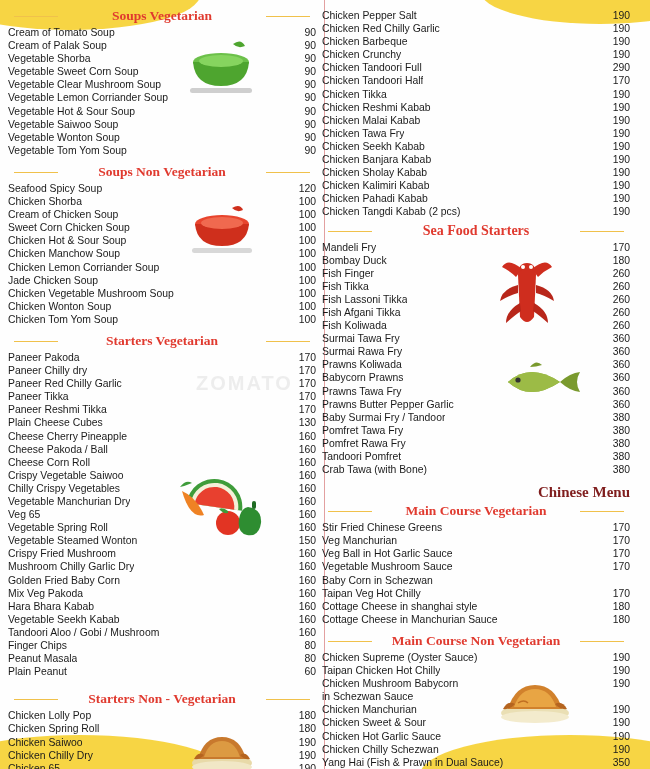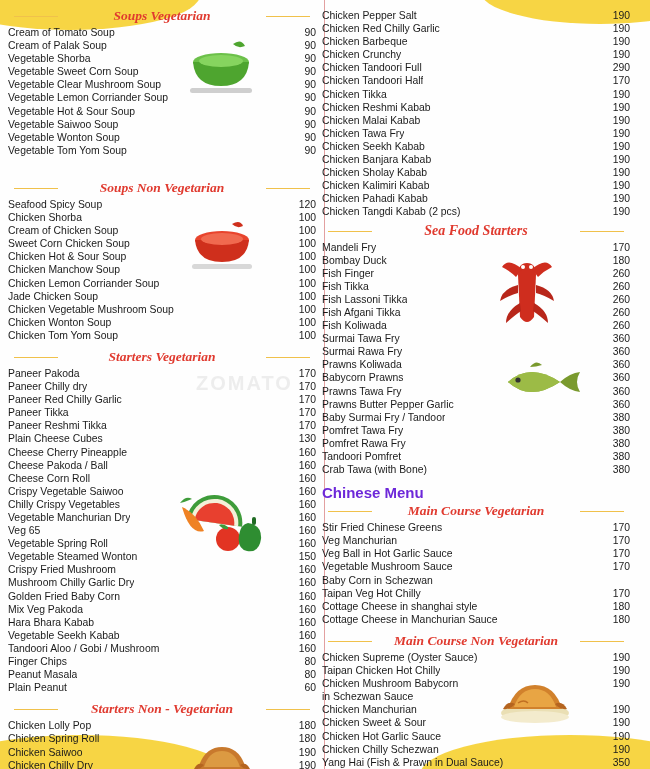--- a/index.html
+++ b/index.html
@@ -40,21 +40,20 @@
   .col {
     position:absolute; top:0; width:324px; height:769px;
     padding: 4px 8px 0 8px;
   }
   .col-left { left:0; }
   .col-right { left:314px; }
 
   .sec-title {
     text-align:center;
     color:#e03a2f;
-    font-style:italic;
     font-weight:bold;
     font-size:13.5px;
     font-family:"Liberation Serif", serif;
     margin: 4px 0 2px 0;
     position:relative;
   }
   .sec-title .rule-l, .sec-title .rule-r {
     position:absolute; top:50%; height:1px; background:#f0c14b; width:44px;
   }
   .sec-title .rule-l { left:6px; }
@@ -72,22 +71,22 @@
   
   .ill { position:absolute; pointer-events:none; }
 
   .wm {
     position:absolute; left:196px; top:372px;
     font-size:20px; font-weight:bold; color:#ededed;
     letter-spacing:2px; transform:rotate(0deg);
     font-family:"Liberation Sans", sans-serif;
   }
   .chinese-head {
-    text-align:left; color:#6d28d9; font-weight:bold; font-size:15px;
-    font-family:Liberation Sans, sans-serif; margin:8px 0 0 0;
+    text-align:right; color:#7f1d1d; font-weight:bold; font-size:15px;
+    font-family:Liberation Serif, serif; margin:8px 0 0 0;
   }
 </style>
 </head>
 <body>
 
 <div class="page">
   <div class="curve-top-left"></div>
   <div class="curve-top-right"></div>
   <div class="curve-bot-left"></div>
   <div class="curve-bot-right"></div>
@@ -141,21 +140,21 @@
       <div class="row">
           <span class="nm">Vegetable Wonton Soup</span>
           <span class="pr">90</span>
         </div>
       <div class="row">
           <span class="nm">Vegetable Tom Yom Soup</span>
           <span class="pr">90</span>
         </div>
     </div>
 
-    <div class="sec-title" style="margin-top:23px;">
+    <div class="sec-title" style="margin-top:7px;">
       <span class="rule-l"></span><span>Soups Non Vegetarian</span><span class="rule-r"></span>
     </div>
     <div class="items">
       <svg class="ill" style="left:180px; top:18px;" width="68" height="58" viewBox="0 0 68 58">
         <ellipse cx="34" cy="24" rx="27" ry="9" fill="#e8442d"></ellipse>
         <path d="M7 24 q2 22 27 22 q25 0 27 -22 z" fill="#cf2f1c"></path>
         <ellipse cx="34" cy="23" rx="21" ry="6" fill="#f0694f"></ellipse>
         <path d="M44 8 q8 -5 11 2 q-6 3 -11 -2z" fill="#cf2f1c"></path>
         <rect x="4" y="48" width="60" height="5" rx="2.5" fill="#d8d8d8"></rect>
       </svg>
@@ -319,21 +318,21 @@
       <div class="row">
           <span class="nm">Peanut Masala</span>
           <span class="pr">80</span>
         </div>
       <div class="row">
           <span class="nm">Plain Peanut</span>
           <span class="pr">60</span>
         </div>
     </div>
 
-    <div class="sec-title" style="margin-top:7px;">
+    <div class="sec-title" style="margin-top:13px;">
       <span class="rule-l"></span><span>Starters Non - Vegetarian</span><span class="rule-r"></span>
     </div>
     <div class="items">
       <svg class="ill" style="left:176px; top:14px;" width="76" height="54" viewBox="0 0 76 54">
         <ellipse cx="38" cy="40" rx="30" ry="9" fill="#e8d9a8"></ellipse>
         <path d="M14 36 q6 -22 24 -22 q18 0 24 22 z" fill="#c8792d"></path>
         <path d="M20 34 q5 -16 18 -16 q13 0 18 16 z" fill="#dc9a42"></path>
         <path d="M10 36 q4 -8 10 -4 q-4 5 -10 4z" fill="#b5641f"></path>
         <path d="M66 36 q-4 -8 -10 -4 q4 5 10 4z" fill="#b5641f"></path>
         <ellipse cx="38" cy="44" rx="30" ry="6" fill="#f1e7c6"></ellipse>

